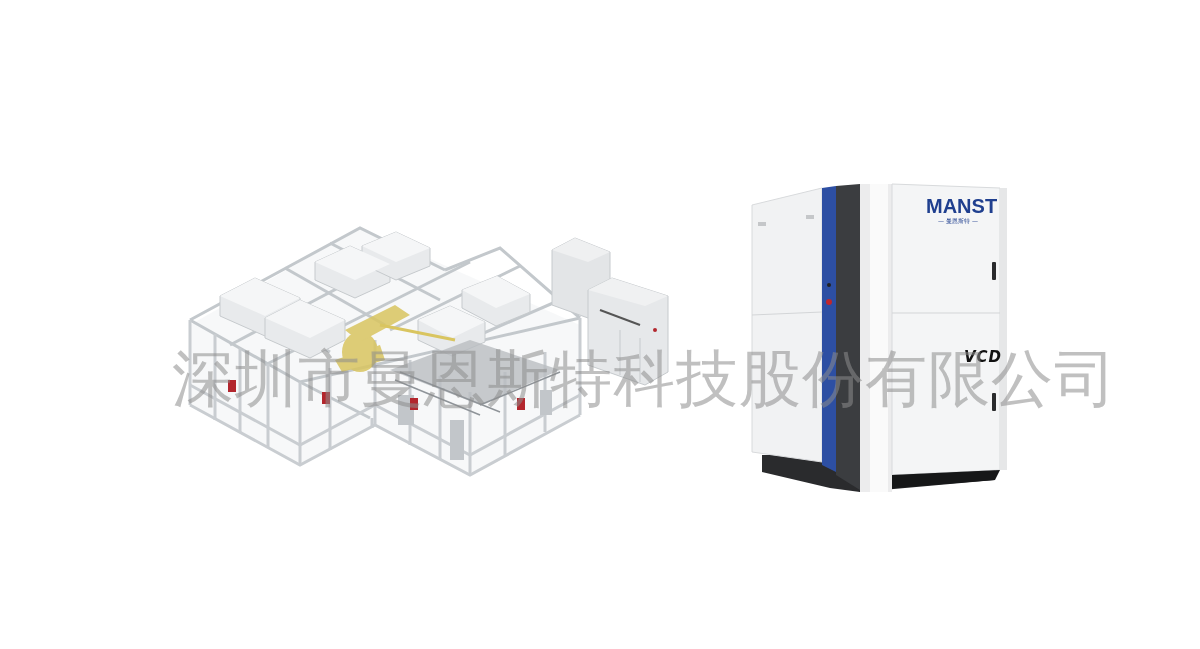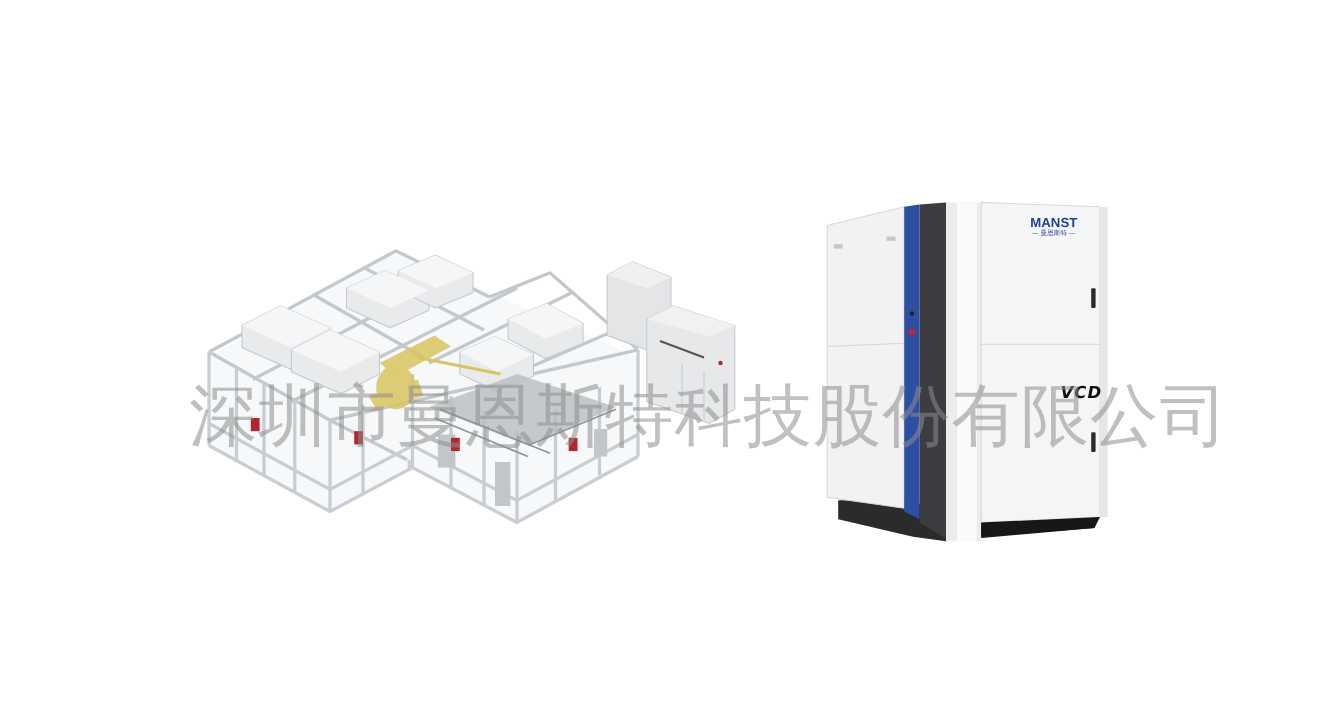--- a/index.html
+++ b/index.html
@@ -1,21 +1,21 @@
 <!DOCTYPE html>
 <html><head>
 <meta charset="utf-8">
 <style>
   html,body{margin:0;padding:0;background:#ffffff;}
   body{width:1200px;height:649px;position:relative;overflow:hidden;font-family:"DejaVu Sans",sans-serif;}
   .scene{position:absolute;left:0;top:0;width:1200px;height:649px;}
   .watermark{position:absolute;left:172px;top:312px;font-size:62px;line-height:70px;letter-spacing:1px;color:rgba(140,140,140,0.55);white-space:nowrap;font-family:Liberation Serif, serif;pointer-events:none;margin-top:32px;}
   .vcd-label{position:absolute;left:964px;top:348px;font-size:15px;font-weight:bold;font-style:italic;color:#111;font-family:"DejaVu Sans",sans-serif;letter-spacing:1px;}
   .logo{position:absolute;left:926px;top:195px;text-align:center;width:64px;}
-  .logo-main{font-size:12px;font-weight:bold;color:#1f3f8f;font-family:"Liberation Sans",sans-serif;letter-spacing:0px;}
+  .logo-main{font-size:20px;font-weight:bold;color:#1f3f8f;font-family:"Liberation Sans",sans-serif;letter-spacing:0px;}
   .logo-sub{font-size:6px;color:#1f3f8f;border-top:0;margin-top:-1px;}
 </style>
 </head>
 <body>
 
 <div class="scene">
   <svg width="1200" height="649" viewBox="0 0 1200 649">
 
     <g>
 

